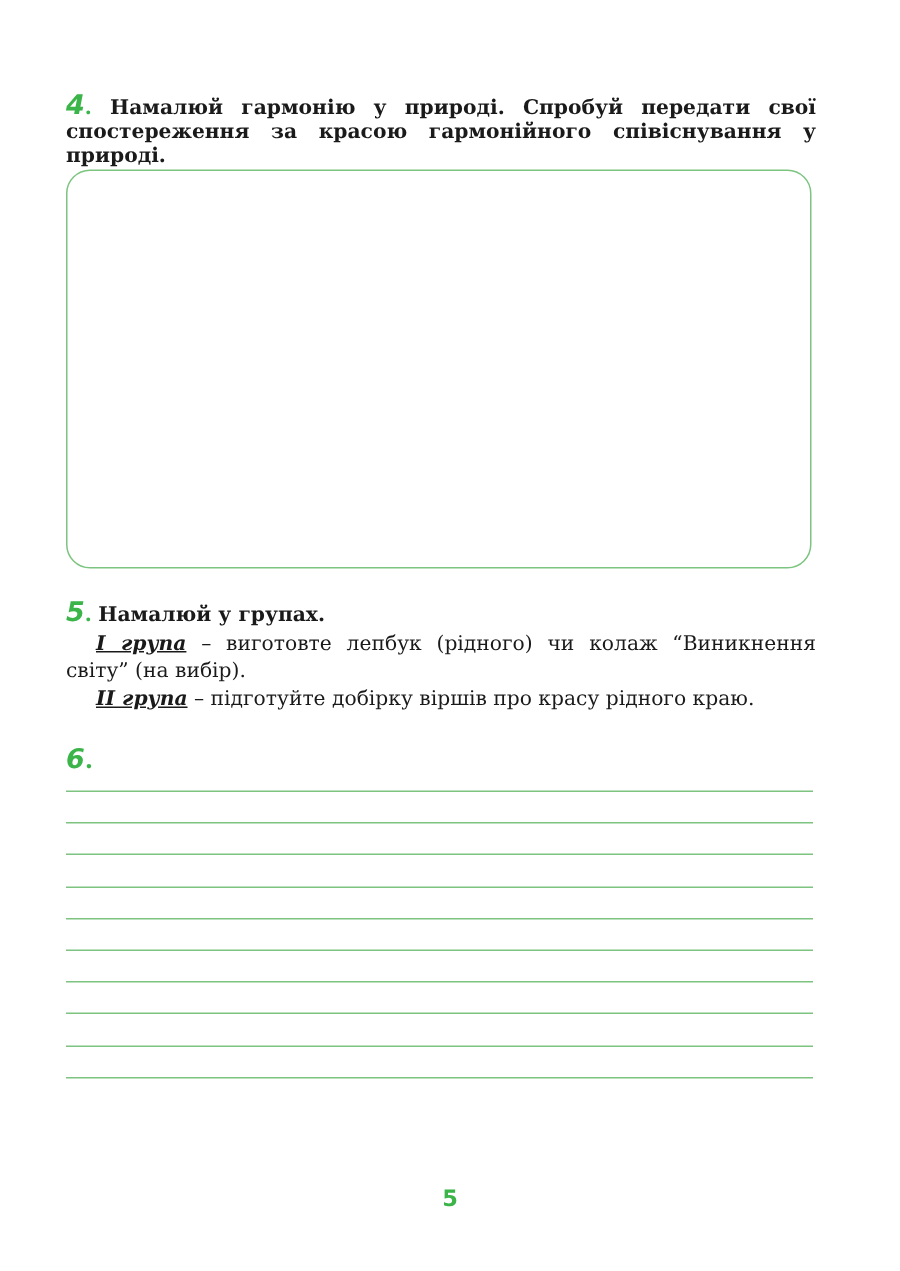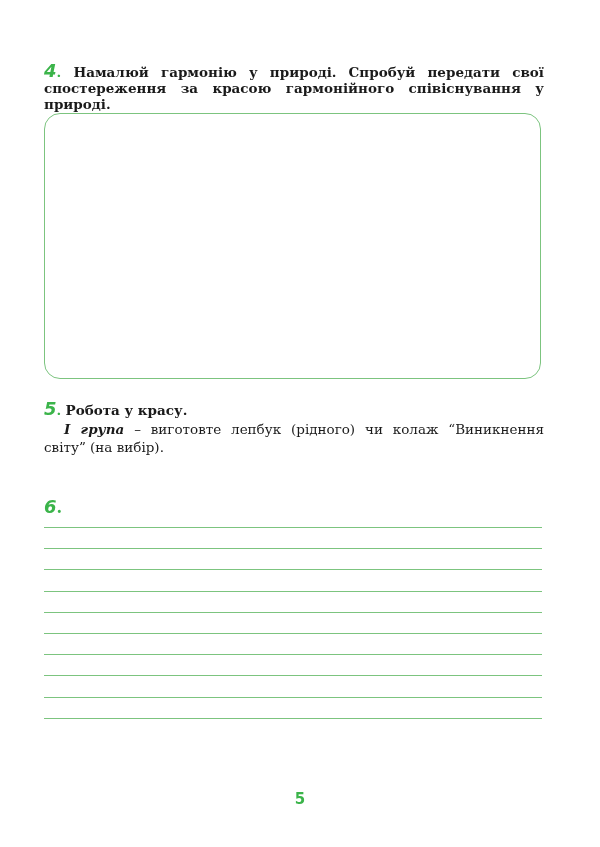--- a/index.html
+++ b/index.html
@@ -20,21 +20,21 @@
   .draw-box {
     position: absolute; left: 44px; top: 113px; width: 497px; height: 266px;
     border: 1.3px solid #7cc47f; border-radius: 16px; box-sizing: border-box;
   }
   .task5 {
     position: absolute; left: 44px; top: 400px; width: 500px;
     font-size: 13.5px; line-height: 18.5px; text-align: justify;
   }
   .task5 .title { font-weight: bold; }
   .task5 .para { text-indent: 20px; }
-  .task5 .group { font-weight: bold; font-style: italic; }
+  .task5 .group { font-weight: bold; font-style: italic; text-decoration: underline; }
   .task6 {
     position: absolute; left: 44px; top: 496px;
   }
   .lines { position: absolute; left: 44px; top: 527px; width: 498px; }
   .line {
     height: 21.2px; border-top: 1.5px solid #7cc47f; box-sizing: border-box;
   }
   .page-num {
     position: absolute; left: 0; width: 600px; top: 790px; text-align: center;
     color: #3bb44a; font-family: "DejaVu Sans", "Liberation Sans", sans-serif;
@@ -47,23 +47,24 @@
 <div class="task4">
   <span class="num">4</span><span class="num-dot">.</span>
   <span>Намалюй гармонію у природі. Спробуй передати свої спостереження за красою гармонійного співіснування у природі.</span>
 </div>
 
 <div class="draw-box"></div>
 
 <div class="task5">
   <div>
     <span class="num">5</span><span class="num-dot">.</span>
-    <span class="title">Робота у красу.</span>
+    <span class="title">Намалюй у групах.</span>
   </div>
   <div class="para"><span class="group">І група</span><span> – виготовте лепбук (рідного) чи колаж “Виникнення світу” (на вибір).</span></div>
+  <div class="para"><span class="group">ІІ група</span><span> – підготуйте добірку віршів про красу рідного краю.</span></div>
 </div>
 
 <div class="task6">
   <span class="num">6</span><span class="num-dot">.</span>
 </div>
 
 <div class="lines">
   <div class="line"></div>
   <div class="line"></div>
   <div class="line"></div>

